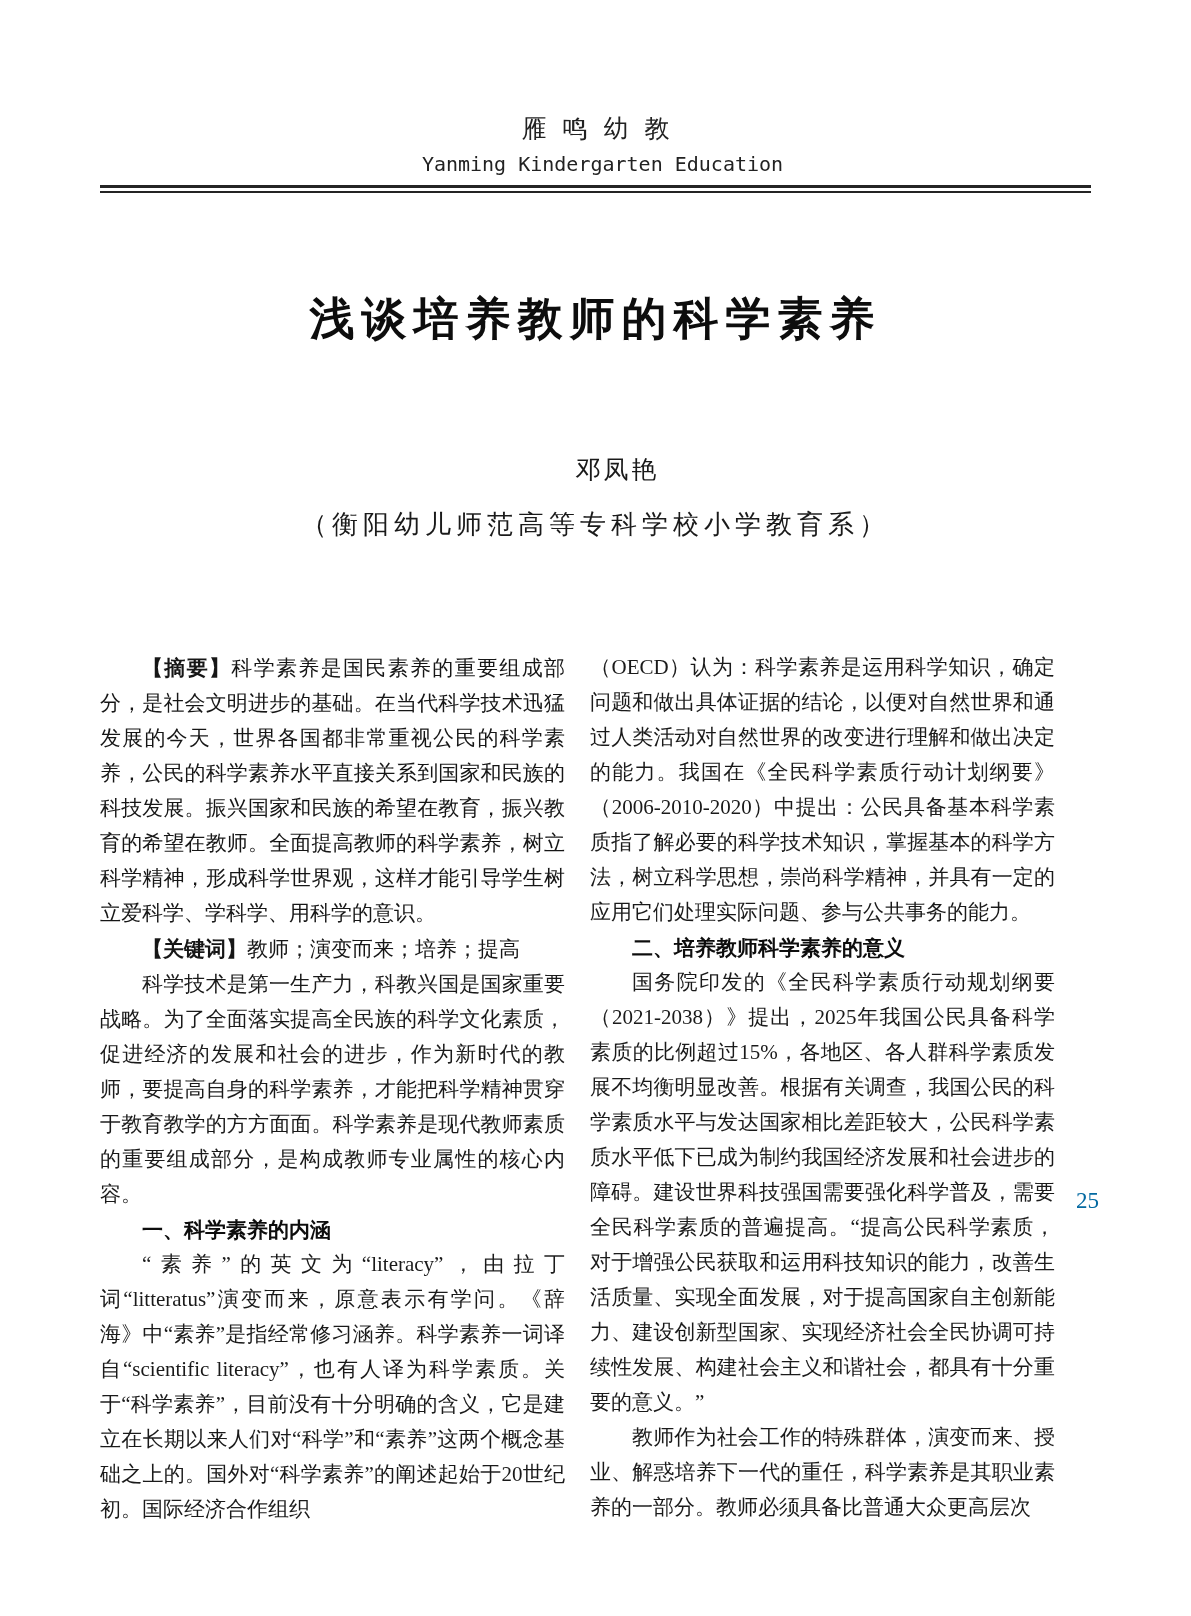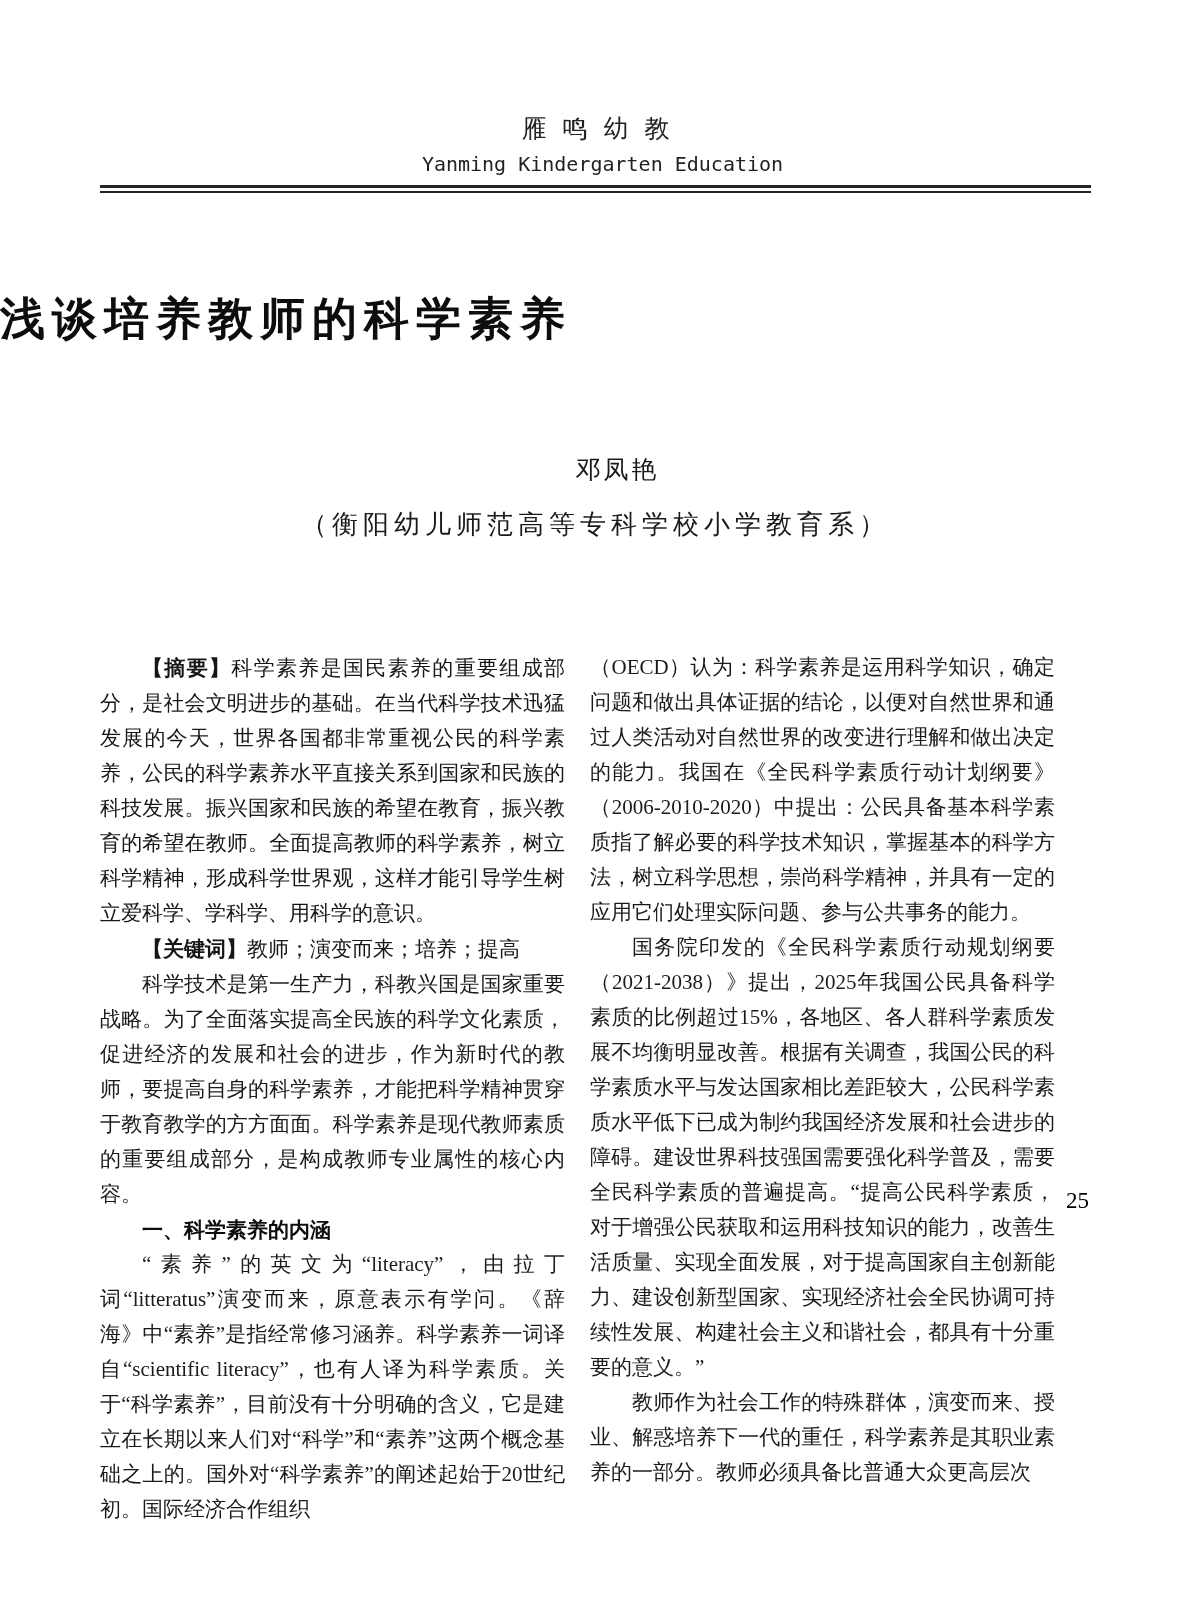--- a/index.html
+++ b/index.html
@@ -31,20 +31,21 @@
   .header-rule {
     margin: 9px 100px 0 100px;
     height: 3px;
     border-top: 3px solid #242424;
     border-bottom: 2px solid #242424;
   }
 
   
   .article-title {
     margin-top: 96px;
+    text-align: center;
     font-size: 45px;
     font-weight: bold;
     letter-spacing: 7px;
     color: #0d0d0d;
   }
   .article-author {
     margin-top: 104px;
     text-align: center;
     font-size: 25px;
     letter-spacing: 3px;
@@ -83,24 +84,24 @@
   .sec-heading {
     font-family: "Liberation Sans", "DejaVu Sans", sans-serif;
     font-weight: bold;
     text-indent: 2em;
     color: #0d0d0d;
   }
 
   
   .page-number {
     position: absolute;
-    right: 102px;
+    right: 92px;
     bottom: 74px;
     font-size: 23px;
-    color: #000000;
+    color: #0369a1;
   }
 </style>
 </head>
 <body>
 
 <div class="page">
 
   <div class="page-header">
     <div class="journal-cn">雁鸣幼教</div>
     <div class="journal-en">Yanming Kindergarten Education</div>
@@ -120,20 +121,21 @@
       <p class="keywords-par indent">
         <span class="inline-label">【关键词】</span><span>教师；演变而来；培养；提高</span>
       </p>
       <p class="indent">科学技术是第一生产力，科教兴国是国家重要战略。为了全面落实提高全民族的科学文化素质，促进经济的发展和社会的进步，作为新时代的教师，要提高自身的科学素养，才能把科学精神贯穿于教育教学的方方面面。科学素养是现代教师素质的重要组成部分，是构成教师专业属性的核心内容。</p>
       <p class="sec-heading">一、科学素养的内涵</p>
       <p class="indent">“素养”的英文为“literacy”，由拉丁词“litteratus”演变而来，原意表示有学问。《辞海》中“素养”是指经常修习涵养。科学素养一词译自“scientific literacy”，也有人译为科学素质。关于“科学素养”，目前没有十分明确的含义，它是建立在长期以来人们对“科学”和“素养”这两个概念基础之上的。国外对“科学素养”的阐述起始于20世纪初。国际经济合作组织</p>
     </div>
 
     <div class="col">
       <p>（OECD）认为：科学素养是运用科学知识，确定问题和做出具体证据的结论，以便对自然世界和通过人类活动对自然世界的改变进行理解和做出决定的能力。我国在《全民科学素质行动计划纲要》（2006-2010-2020）中提出：公民具备基本科学素质指了解必要的科学技术知识，掌握基本的科学方法，树立科学思想，崇尚科学精神，并具有一定的应用它们处理实际问题、参与公共事务的能力。</p>
+      <p class="sec-heading">二、培养教师科学素养的意义</p>
       <p class="indent">国务院印发的《全民科学素质行动规划纲要（2021-2038）》提出，2025年我国公民具备科学素质的比例超过15%，各地区、各人群科学素质发展不均衡明显改善。根据有关调查，我国公民的科学素质水平与发达国家相比差距较大，公民科学素质水平低下已成为制约我国经济发展和社会进步的障碍。建设世界科技强国需要强化科学普及，需要全民科学素质的普遍提高。“提高公民科学素质，对于增强公民获取和运用科技知识的能力，改善生活质量、实现全面发展，对于提高国家自主创新能力、建设创新型国家、实现经济社会全民协调可持续性发展、构建社会主义和谐社会，都具有十分重要的意义。”</p>
       <p class="indent">教师作为社会工作的特殊群体，演变而来、授业、解惑培养下一代的重任，科学素养是其职业素养的一部分。教师必须具备比普通大众更高层次</p>
     </div>
 
   </div>
 
   <div class="page-number">25</div>
 
 </div>
 

